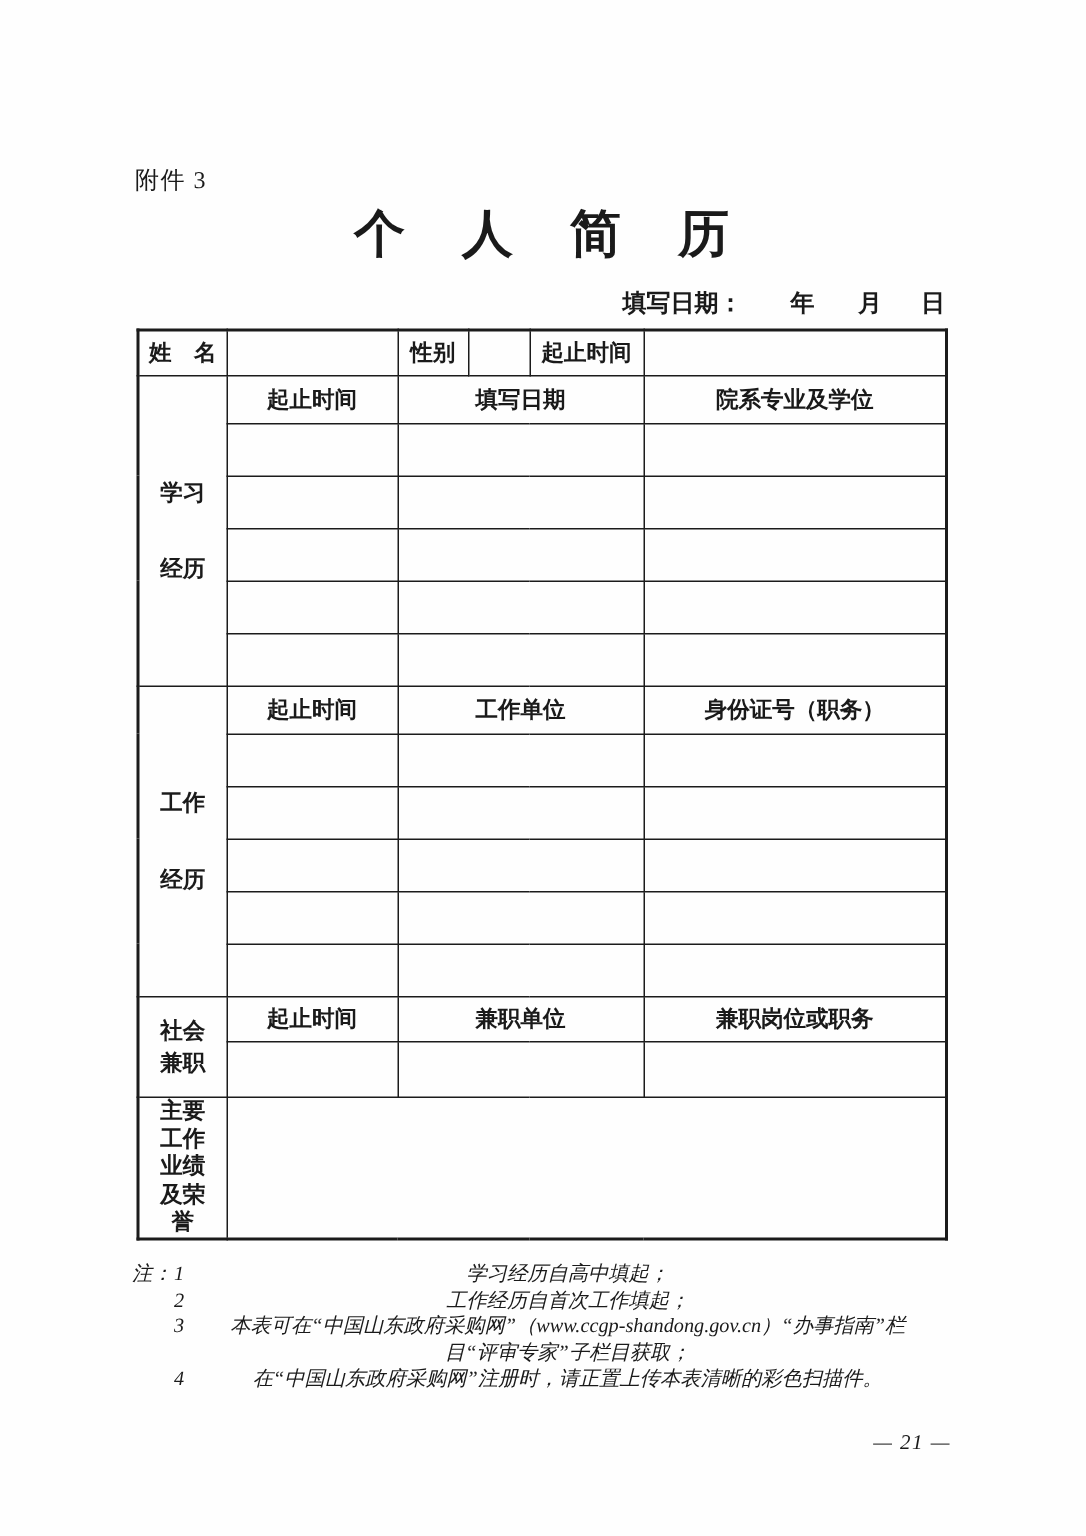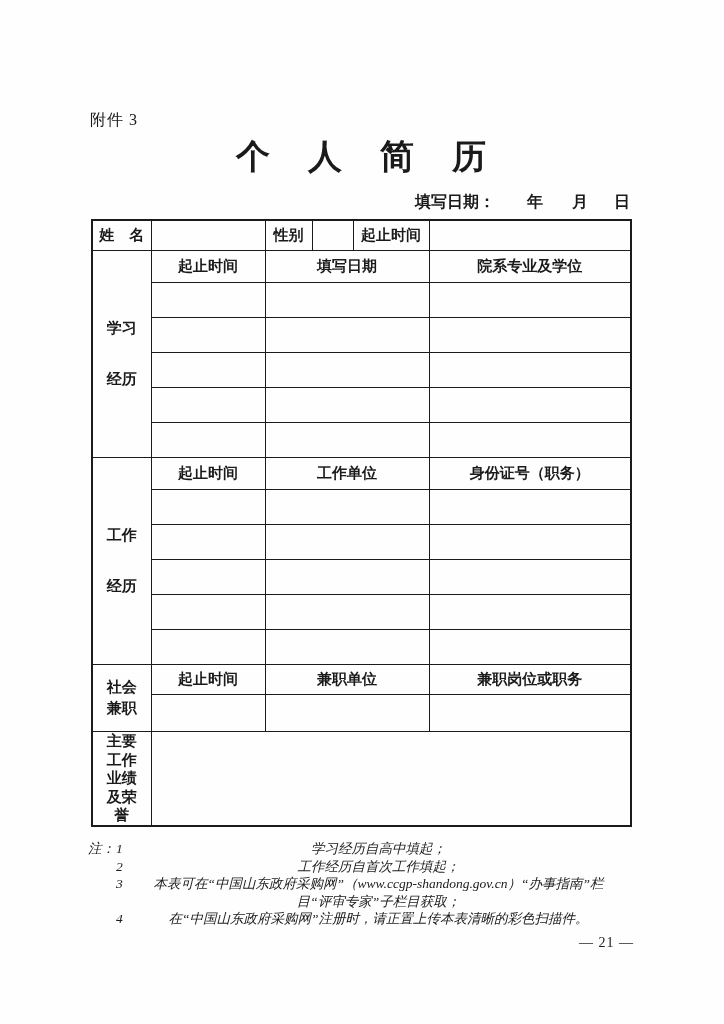--- a/index.html
+++ b/index.html
@@ -89,24 +89,25 @@
     line-height: 17.5px;
     font-style: italic;
   }
   .note-row { display: flex; align-items: flex-start; }
   .note-prefix { width: 28px; flex: none; }
   .note-num { width: 21px; flex: none; }
   .note-text { flex: 1; text-align: center; }
 
   .pageno {
     position: absolute;
-    top: 935px;
+    top: 955px;
     right: 90px;
     font-size: 14px;
     letter-spacing: 1px;
+    font-style: italic;
   }
 </style>
 </head>
 <body>
 
 <div class="sheet">
 
   <div class="attachment">附件 3</div>
 
   <h1 class="title">个　人　简　历</h1>

